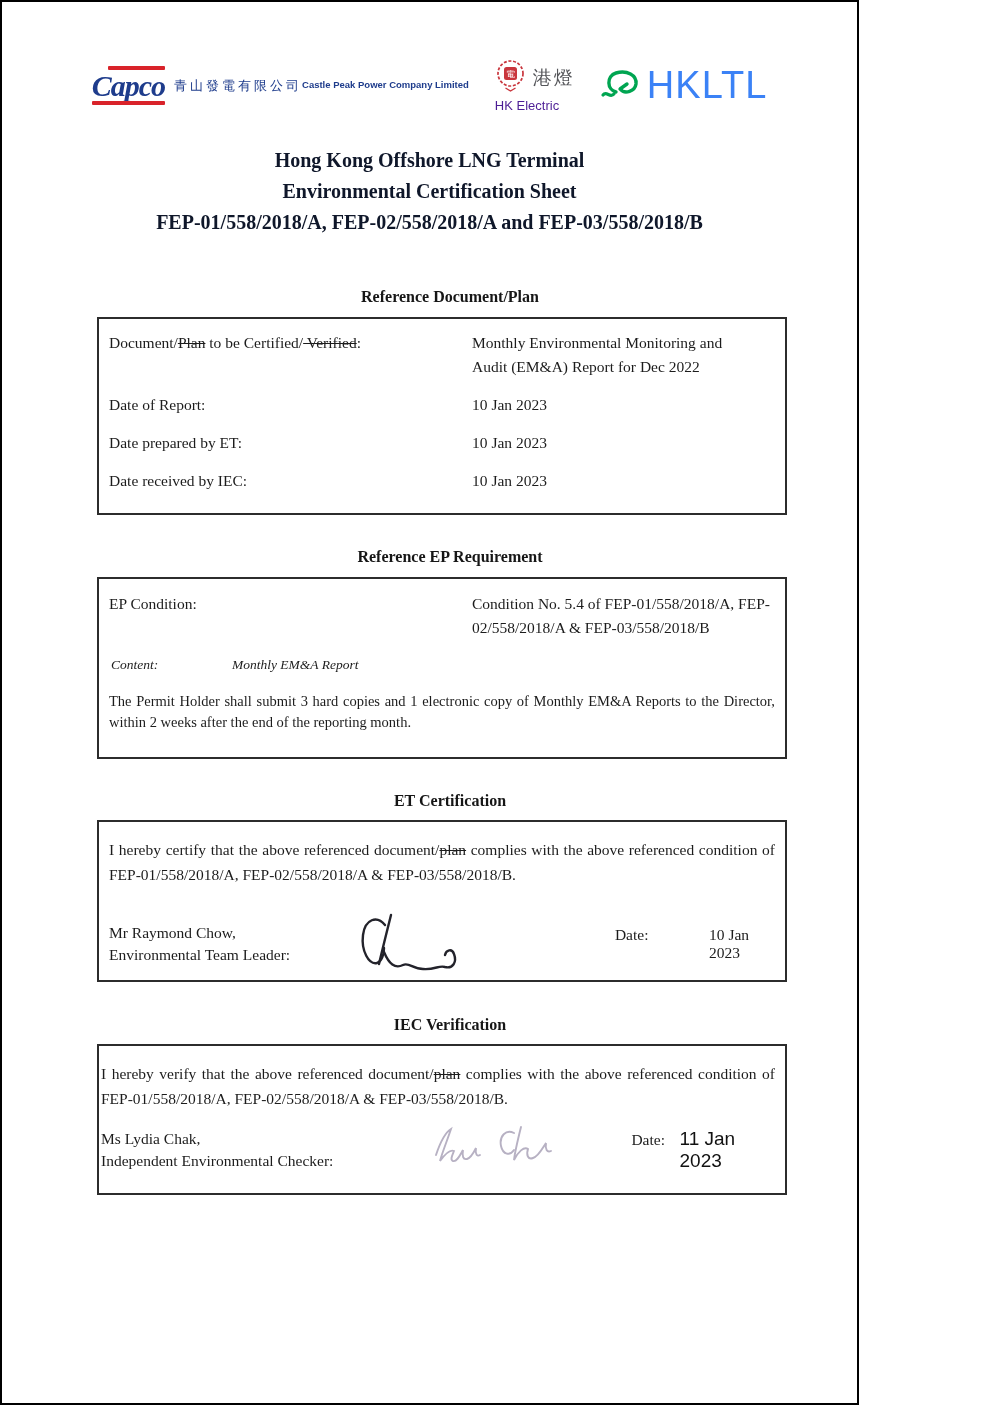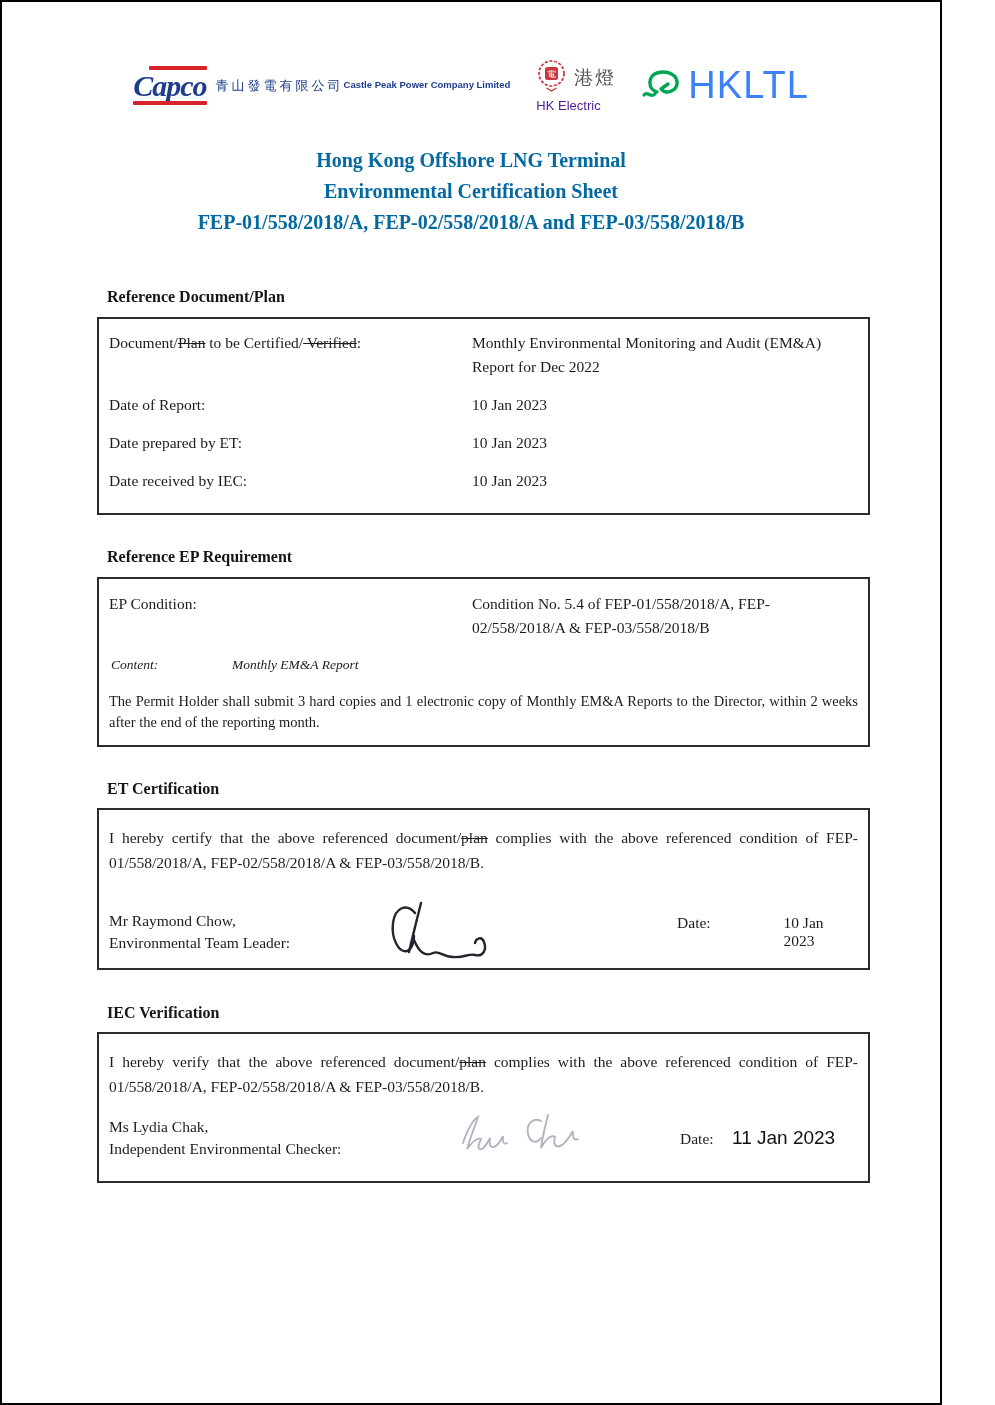--- a/index.html
+++ b/index.html
@@ -1,17 +1,17 @@
 <!DOCTYPE html>
 <html><head>
 <meta charset="utf-8">
 <style>
   html,body{margin:0;padding:0;background:#fff;}
   .page{
-    width:942px;height:1405px;box-sizing:border-box;
+    width:859px;height:1405px;box-sizing:border-box;
     border:2px solid #000;background:#fff;position:relative;
     font-family:"Liberation Serif","DejaVu Serif",serif;
     color:#1c1c1c;overflow:hidden;
   }
   
   .logos{margin-top:56px;display:flex;justify-content:center;align-items:center;gap:24px;}
   .capco{display:flex;align-items:center;gap:9px;}
   .capco-word-wrap{display:flex;flex-direction:column;}
   .capco-bar{height:4px;background:#d9232a;border-radius:1px;}
   .capco-bar.top{margin-left:16px;margin-bottom:1px;}
@@ -23,49 +23,49 @@
   .capco-text{display:flex;flex-direction:row;justify-content:center;}
   .capco-cn{font-size:13px;letter-spacing:3px;color:#1e3c8c;font-family:"DejaVu Sans",sans-serif;line-height:16px;}
   .capco-en{font-size:9.5px;font-weight:bold;color:#1e3c8c;font-family:"Liberation Sans",sans-serif;line-height:13px;}
   .hkelec{display:flex;flex-direction:column;align-items:flex-start;}
   .hkelec-top{display:flex;align-items:center;gap:5px;}
   .hkelec-cn{font-size:19px;color:#55565a;font-family:"DejaVu Sans",sans-serif;letter-spacing:2px;}
   .hkelec-en{font-size:13px;color:#4c1d95;font-family:"Liberation Sans",sans-serif;margin-top:1px;margin-left:2px;}
   .hkltl{display:flex;align-items:center;gap:6px;}
   .hkltl-text{font-size:38px;color:#3b82f6;font-family:"Liberation Sans",sans-serif;font-weight:400;letter-spacing:1px;line-height:31px;}
   
-  .title{margin-top:32px;text-align:center;font-weight:bold;font-size:20px;line-height:31px;color:#0369a1;}
+  .title{margin-top:32px;text-align:center;font-weight:bold;font-size:20px;line-height:31px;color:#0f172a;}
   
   .content{margin-left:95px;margin-right:70px;}
-  .sec-heading{font-weight:bold;font-size:16px;margin-left:10px;color:#161616;}
+  .sec-heading{font-weight:bold;font-size:16px;margin-left:16px;color:#161616;text-align:center;}
   .box{border:2px solid #2c2c2c;background:#fff;}
   
   .h1{margin-top:50px;}
   .box1{margin-top:11px;padding:12px 26px 20px 10px;}
   .grid-row{display:grid;grid-template-columns:363px 1fr;font-size:15.5px;line-height:24px;}
   .grid-row + .grid-row{margin-top:14px;}
   .h2{margin-top:33px;}
-  .box2{margin-top:11px;padding:13px 10px 12px 10px;}
+  .box2{margin-top:11px;padding:13px 10px 24px 10px;}
   .content-row{display:grid;grid-template-columns:121px 1fr;font-style:italic;font-size:13.5px;margin-top:16px;padding-left:2px;line-height:18px;}
   .note{margin-top:17px;font-size:14.5px;line-height:21px;text-align:justify;}
   .h3{margin-top:33px;}
   .box3{margin-top:10px;padding:15px 10px 5px 10px;}
   .statement{font-size:15.5px;line-height:25px;text-align:justify;}
   .strike{text-decoration:line-through;}
   .sig-row{display:flex;align-items:center;margin-top:26px;min-height:62px;}
   .sig-row.tight{margin-top:8px;min-height:56px;}
   .sig-name{width:255px;font-size:15.5px;line-height:22px;}
   .sig-art{width:288px;position:relative;height:62px;}
   .sig-art svg{position:absolute;}
   .sig-date{display:flex;align-items:baseline;font-size:15.5px;margin-left:28px;}
   .date-label{display:inline-block;width:107px;}
   .date-label.narrow{width:52px;}
   .date-digital{font-family:"Liberation Sans","DejaVu Sans",sans-serif;font-size:19px;color:#111;}
   .h4{margin-top:34px;}
-  .box4{margin-top:10px;padding:15px 10px 12px 10px;}
+  .box4{margin-top:10px;padding:15px 10px 12px 2px;}
 </style>
 </head>
 <body>
 
 <div class="page">
 
   <div class="logos">
     <div class="capco">
       <div class="capco-word-wrap">
         <div class="capco-bar top"></div>

